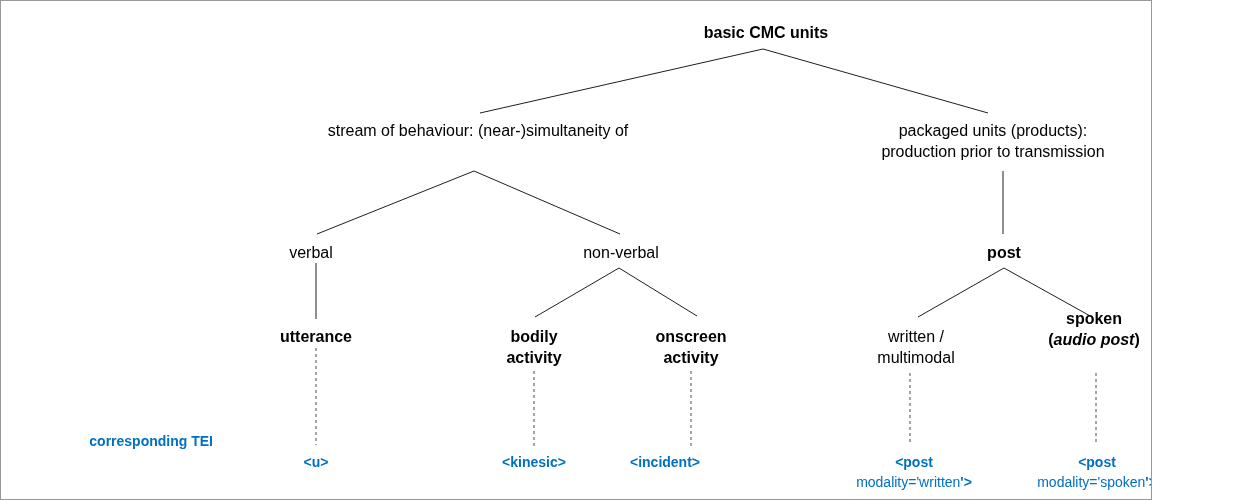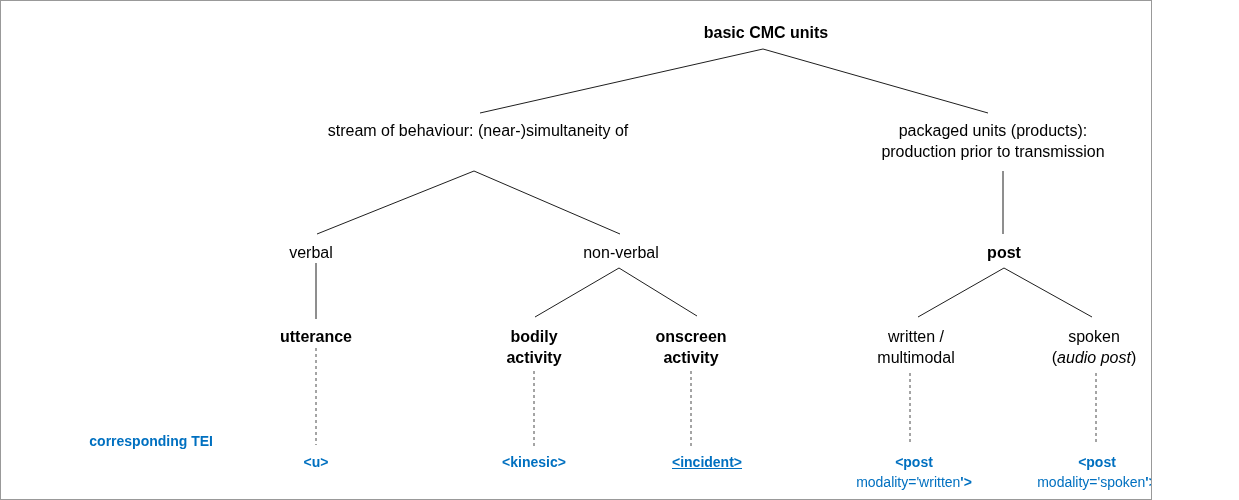--- a/index.html
+++ b/index.html
@@ -50,32 +50,32 @@
   #node-root            { left: 765px;  top: 21px;  }
   #node-stream-branch   { left: 477px;  top: 119px; }
   #node-packaged-branch { left: 992px;  top: 119px; }
   #node-verbal          { left: 310px;  top: 241px; }
   #node-nonverbal       { left: 620px;  top: 241px; }
   #node-post            { left: 1003px; top: 241px; }
   #node-utterance       { left: 315px;  top: 325px; }
   #node-bodily          { left: 533px;  top: 325px; }
   #node-onscreen        { left: 690px;  top: 325px; }
   #node-written         { left: 915px;  top: 325px; }
-  #node-spoken          { left: 1093px; top: 325px; }
+  #node-spoken          { left: 1093px; top: 307px; font-weight: bold; }
   #tei-caption {
     position: absolute;
     left: 38px; top: 429px;
     width: 174px;
     text-align: right;
     white-space: nowrap;
     line-height: 22px;
   }
   #tei-u            { left: 315px;  top: 451px; }
   #tei-kinesic      { left: 533px;  top: 451px; }
-  #tei-incident     { left: 706px;  top: 451px; text-decoration: underline; }
+  #tei-incident     { left: 664px;  top: 451px; }
   #tei-post-written { left: 913px;  top: 451px; }
   #tei-post-spoken  { left: 1096px; top: 451px; }
 </style>
 </head>
 <body>
 
 <div class="canvas">
 
   <svg class="connectors" viewBox="0 0 1239 500">
     <line class="solid" x1="762" y1="48" x2="479" y2="112"></line>

